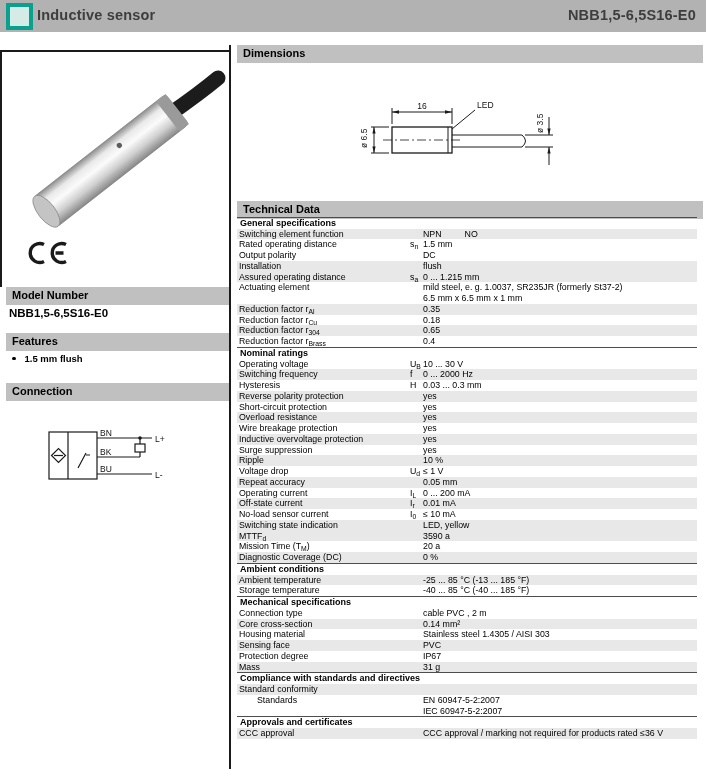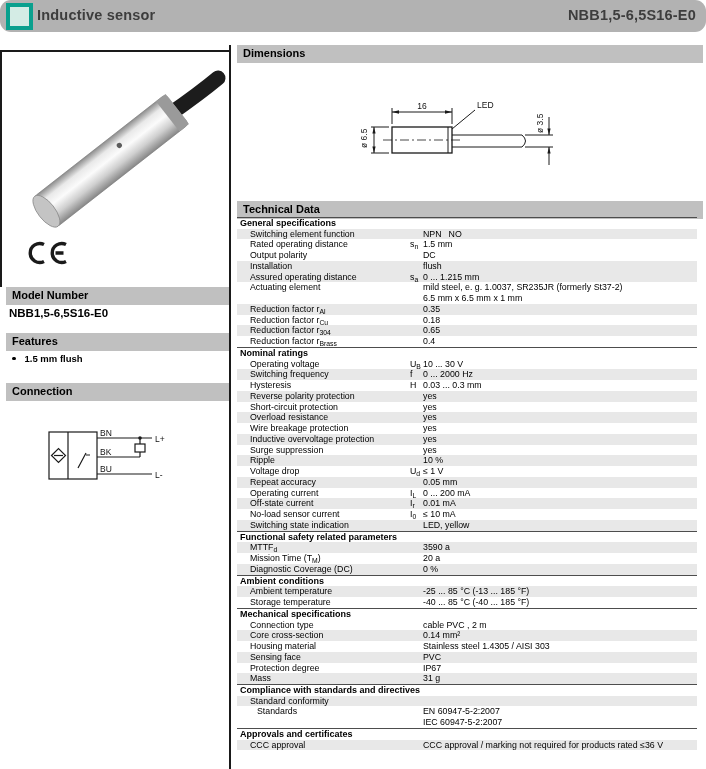--- a/index.html
+++ b/index.html
@@ -2,21 +2,21 @@
 <html><head>
 <meta charset="utf-8">
 <style>
   html,body{margin:0;padding:0;}
   body{
     width:706px;height:769px;position:relative;background:#ffffff;
     font-family:"Liberation Sans","DejaVu Sans",sans-serif;color:#000;
     overflow:hidden;-webkit-font-smoothing:antialiased;
   }
   
-  .topbar{position:absolute;left:0;top:0;width:706px;height:32px;background:#b2b2b2;border-radius:11px;}
+  .topbar{position:absolute;left:0;top:0;width:706px;height:32px;background:#b2b2b2;}
   .topbar .logo{position:absolute;left:6px;top:3px;width:19px;height:19px;background:#d4ece5;border:4px solid #0aa08e;}
   .topbar .t-title{position:absolute;left:37px;top:7px;font-size:14.5px;font-weight:bold;color:#3d3d3d;letter-spacing:.2px;}
   .topbar .t-model{position:absolute;right:10px;top:7px;font-size:14.5px;font-weight:bold;color:#3d3d3d;letter-spacing:.2px;}
   
   .vdivider{position:absolute;left:229px;top:45px;width:2px;height:724px;background:#1a1a1a;}
   .photo-topline{position:absolute;left:0;top:50px;width:229px;height:2px;background:#1a1a1a;}
   .photo-leftline{position:absolute;left:0;top:50px;width:2px;height:237px;background:#1a1a1a;}
   
   .sidebar-section{position:absolute;left:6px;width:217px;height:16px;background:#c0c0c0;
     font-size:11px;font-weight:bold;padding:2px 0 0 6px;box-sizing:content-box;}
@@ -30,25 +30,25 @@
   
   .main-section{position:absolute;left:237px;width:460px;height:16px;background:#c0c0c0;
     font-size:11px;font-weight:bold;padding:2px 0 0 6px;box-sizing:content-box;}
   .bar-dimensions{top:45px;} .bar-technical{top:201px;}
   .dim-wrap{position:absolute;left:355px;top:88px;width:350px;height:90px;}
   
   .spec-table{position:absolute;left:237px;top:217px;width:460px;}
   .sec-heading{border-top:1px solid #4d4d4d;font-weight:bold;font-size:9px;line-height:10.7px;min-height:10.75px;padding-left:3px;box-sizing:border-box;}
   .spec-row{display:flex;min-height:10.75px;font-size:8.8px;line-height:10.75px;}
   .spec-row.shade{background:#e8e8e8;}
-  .c-label{width:173px;flex:none;padding-left:13px;box-sizing:border-box;white-space:nowrap;}
+  .c-label{width:173px;flex:none;padding-left:2px;box-sizing:border-box;white-space:nowrap;}
   .c-label.ind2{padding-left:20px;}
   .c-sym{width:13px;flex:none;}
   .c-val{flex:1;}
-  .val2{margin-left:7px;}
+  .val2{margin-left:23px;}
   sub{font-size:6.8px;line-height:0;position:relative;top:2px;vertical-align:baseline;}
   svg text{font-family:"Liberation Sans","DejaVu Sans",sans-serif;fill:#111;}
 </style>
 </head>
 <body>
 
 <div class="topbar">
   <div class="logo"></div>
   <div class="t-title">Inductive sensor</div>
   <div class="t-model">NBB1,5-6,5S16-E0</div>
@@ -297,21 +297,20 @@
     <div class="spec-row">
       <div class="c-label">No-load sensor current</div>
       <div class="c-sym">I<sub>0</sub></div>
       <div class="c-val"><span>≤ 10 mA</span></div>
     </div>
     <div class="spec-row shade">
       <div class="c-label">Switching state indication</div>
       <div class="c-sym"></div>
       <div class="c-val"><span>LED, yellow</span></div>
     </div>
-    <div class="sec-heading">Functional safety related parameters</div>
     <div class="spec-row shade">
       <div class="c-label">MTTF<sub>d</sub></div>
       <div class="c-sym"></div>
       <div class="c-val"><span>3590 a</span></div>
     </div>
     <div class="spec-row">
       <div class="c-label">Mission Time (T<sub>M</sub>)</div>
       <div class="c-sym"></div>
       <div class="c-val"><span>20 a</span></div>
     </div>

